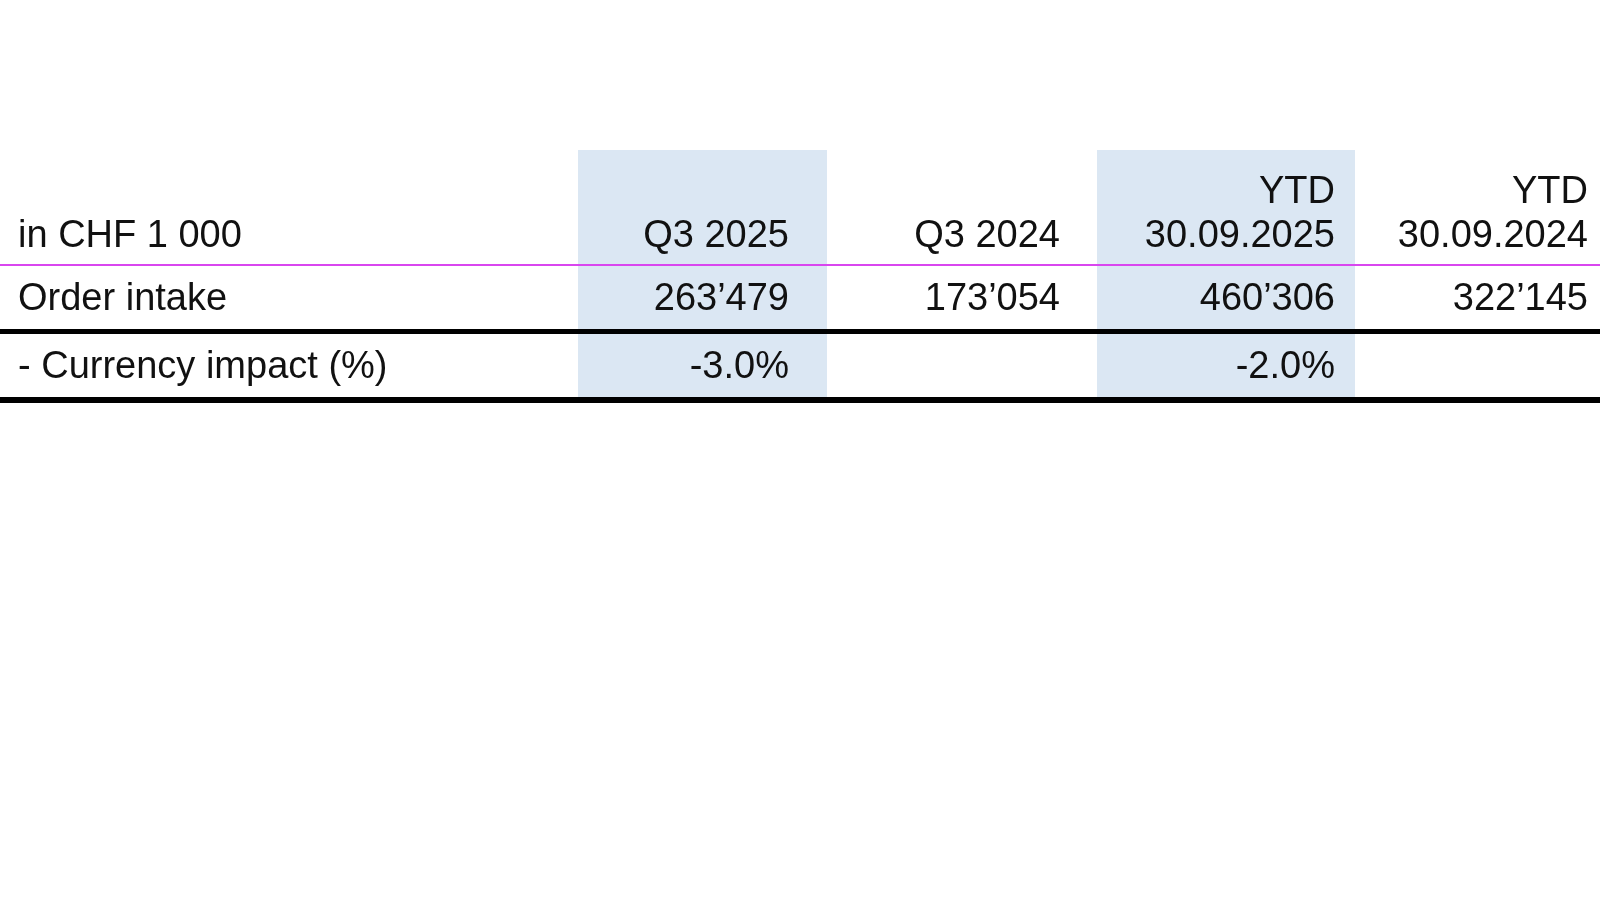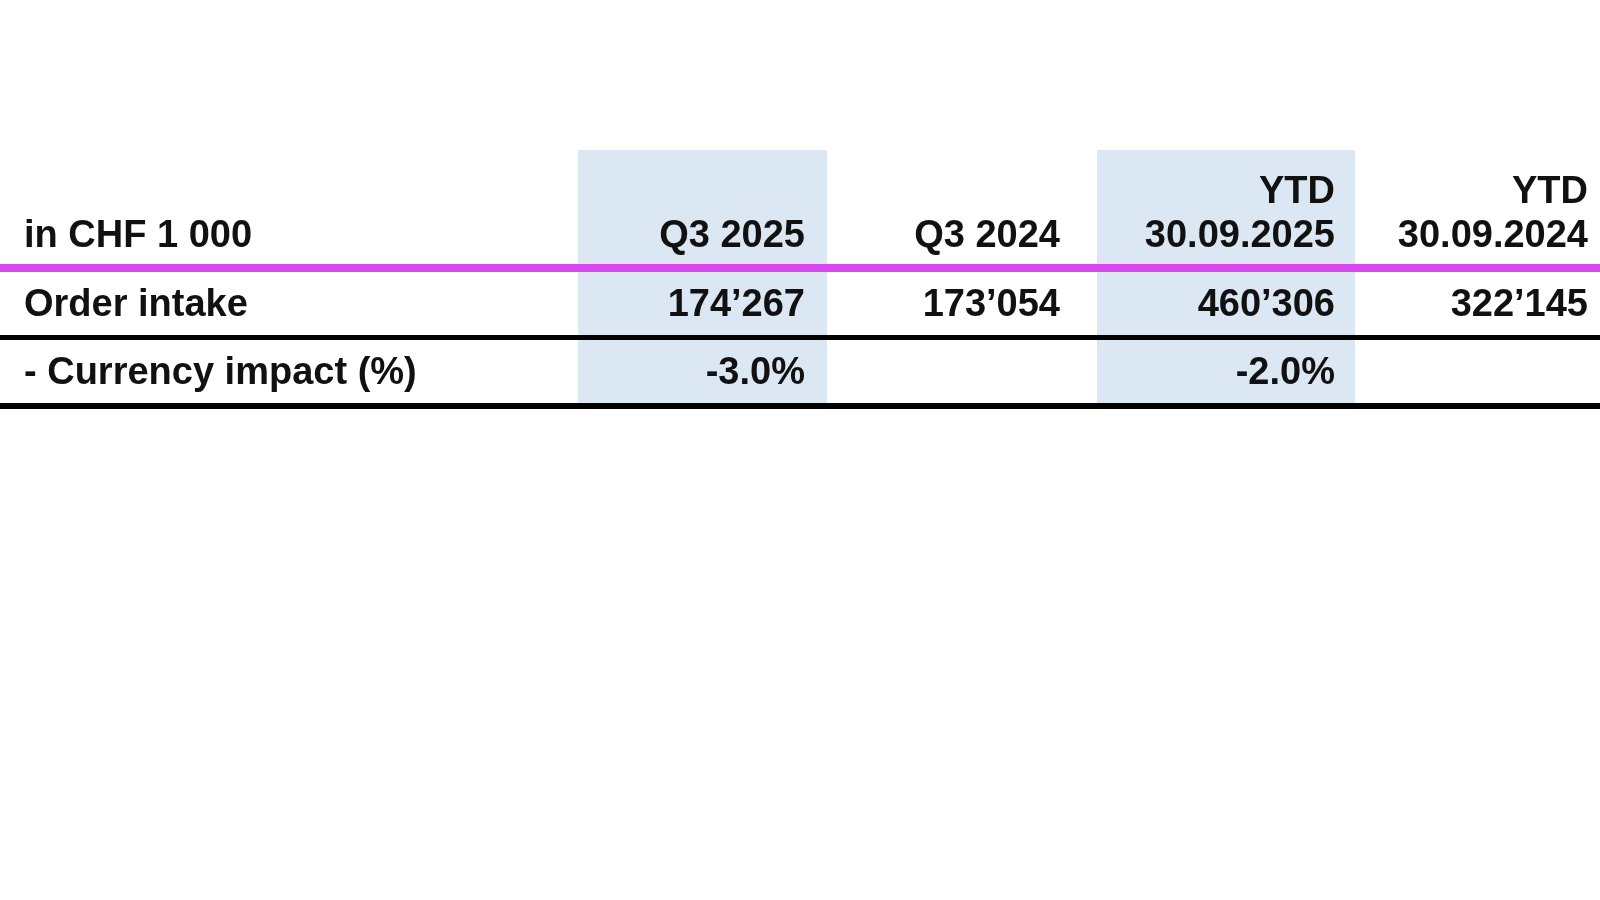--- a/index.html
+++ b/index.html
@@ -27,41 +27,41 @@
     line-height: 1.15;
   }
   col.c-label   { width: 578px; }
   col.c-q3-25   { width: 249px; }
   col.c-q3-24   { width: 270px; }
   col.c-ytd-25  { width: 258px; }
   col.c-ytd-24  { width: 245px; }
 
   th, td {
     margin: 0;
-    font-weight: bold;
+    font-weight: normal;
     white-space: nowrap;
     overflow: hidden;
   }
   thead th {
     vertical-align: bottom;
-    font-weight: bold;
+    font-weight: normal;
     height: 106px;
-    border-bottom: 8px solid #d946ef;
+    border-bottom: 2px solid #d946ef;
     padding-bottom: 7px;
   }
   tbody td {
     height: 61px;
     vertical-align: middle;
     border-bottom: 5px solid #000000;
   }
   tbody tr:last-child td { border-bottom-width: 6px; }
 
-  .cell-label { text-align: left; padding-left: 24px; }
+  .cell-label { text-align: left; padding-left: 18px; }
   .num        { text-align: right; }
-  th:nth-child(2), td:nth-child(2) { padding-right: 22px; }
+  th:nth-child(2), td:nth-child(2) { padding-right: 38px; }
   th:nth-child(3), td:nth-child(3) { padding-right: 37px; }
   th:nth-child(4), td:nth-child(4) { padding-right: 20px; }
   th:nth-child(5), td:nth-child(5) { padding-right: 12px; }
 
   .hl { background: #dbe7f3; }
 
   .hdr-line1 { min-height: 44px; }
 </style>
 </head>
 <body>
@@ -95,21 +95,21 @@
         </th>
         <th class="num">
           <div class="hdr-line1">YTD</div>
           <div>30.09.2024</div>
         </th>
       </tr>
     </thead>
     <tbody>
       <tr>
         <td class="cell-label">Order intake</td>
-        <td class="num hl">174’267</td>
+        <td class="num hl">263’479</td>
         <td class="num">173’054</td>
         <td class="num hl">460’306</td>
         <td class="num">322’145</td>
       </tr>
       <tr>
         <td class="cell-label">- Currency impact (%)</td>
         <td class="num hl">-3.0%</td>
         <td class="num"></td>
         <td class="num hl">-2.0%</td>
         <td class="num"></td>

